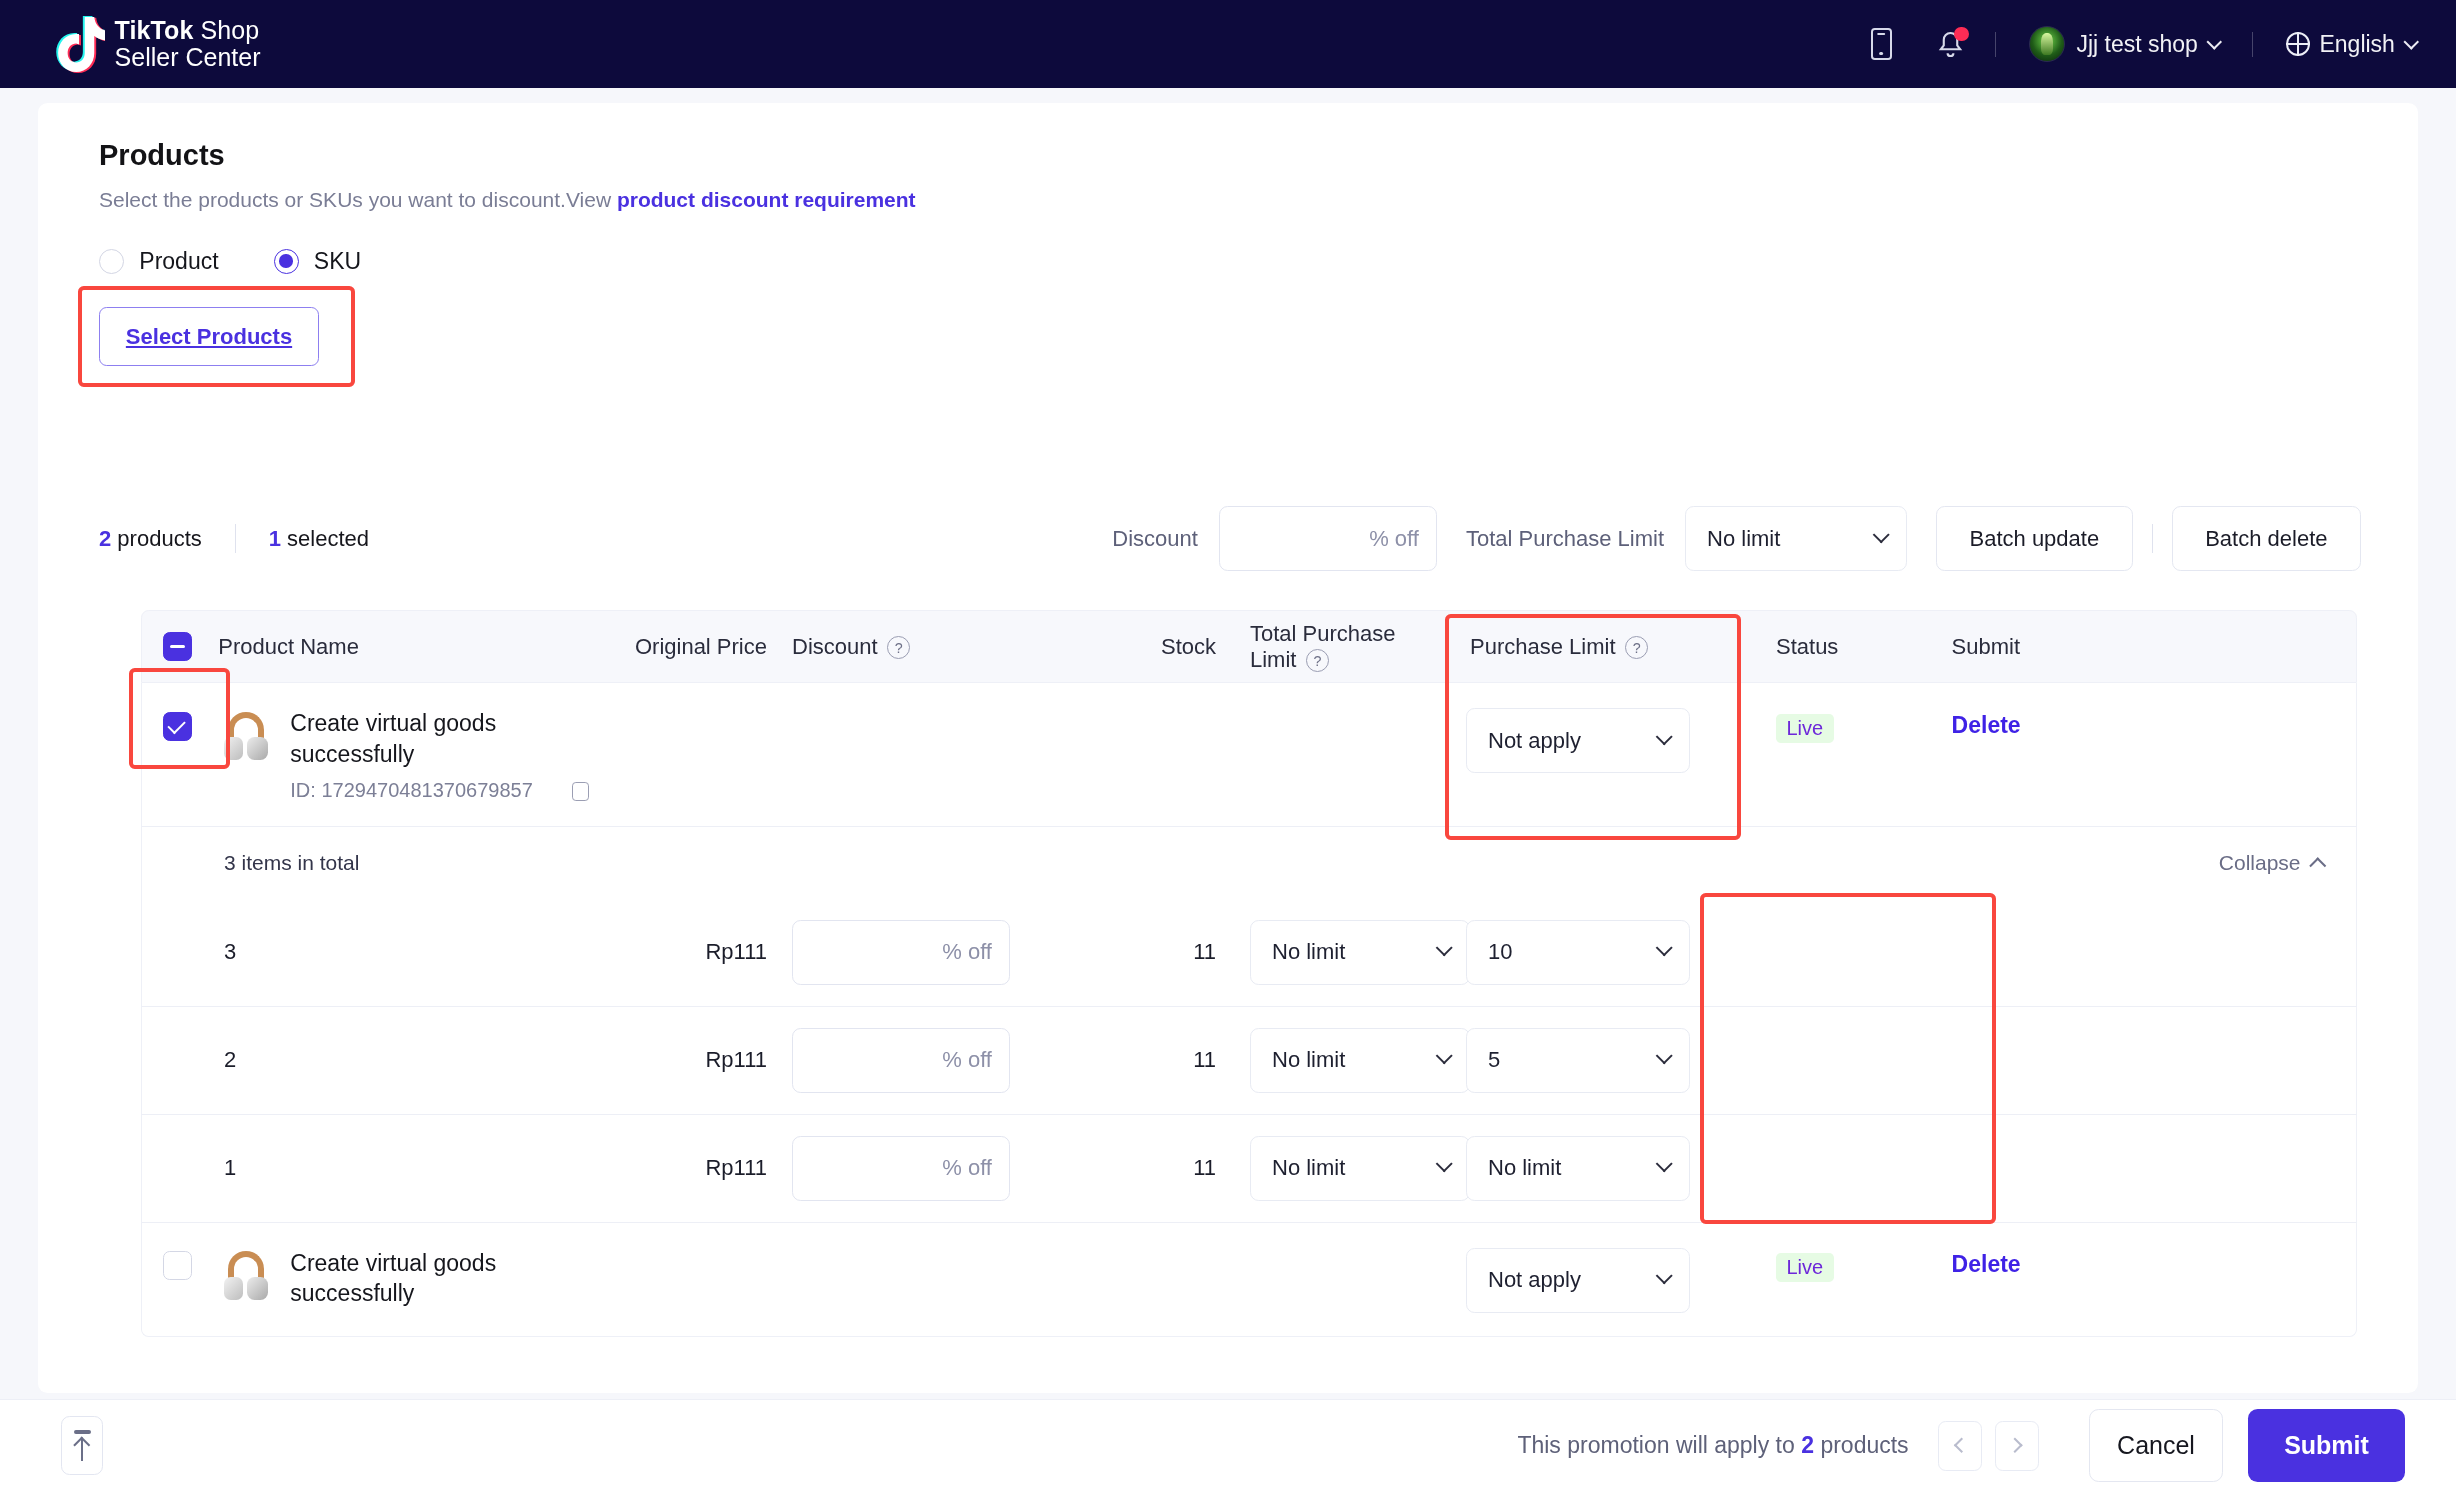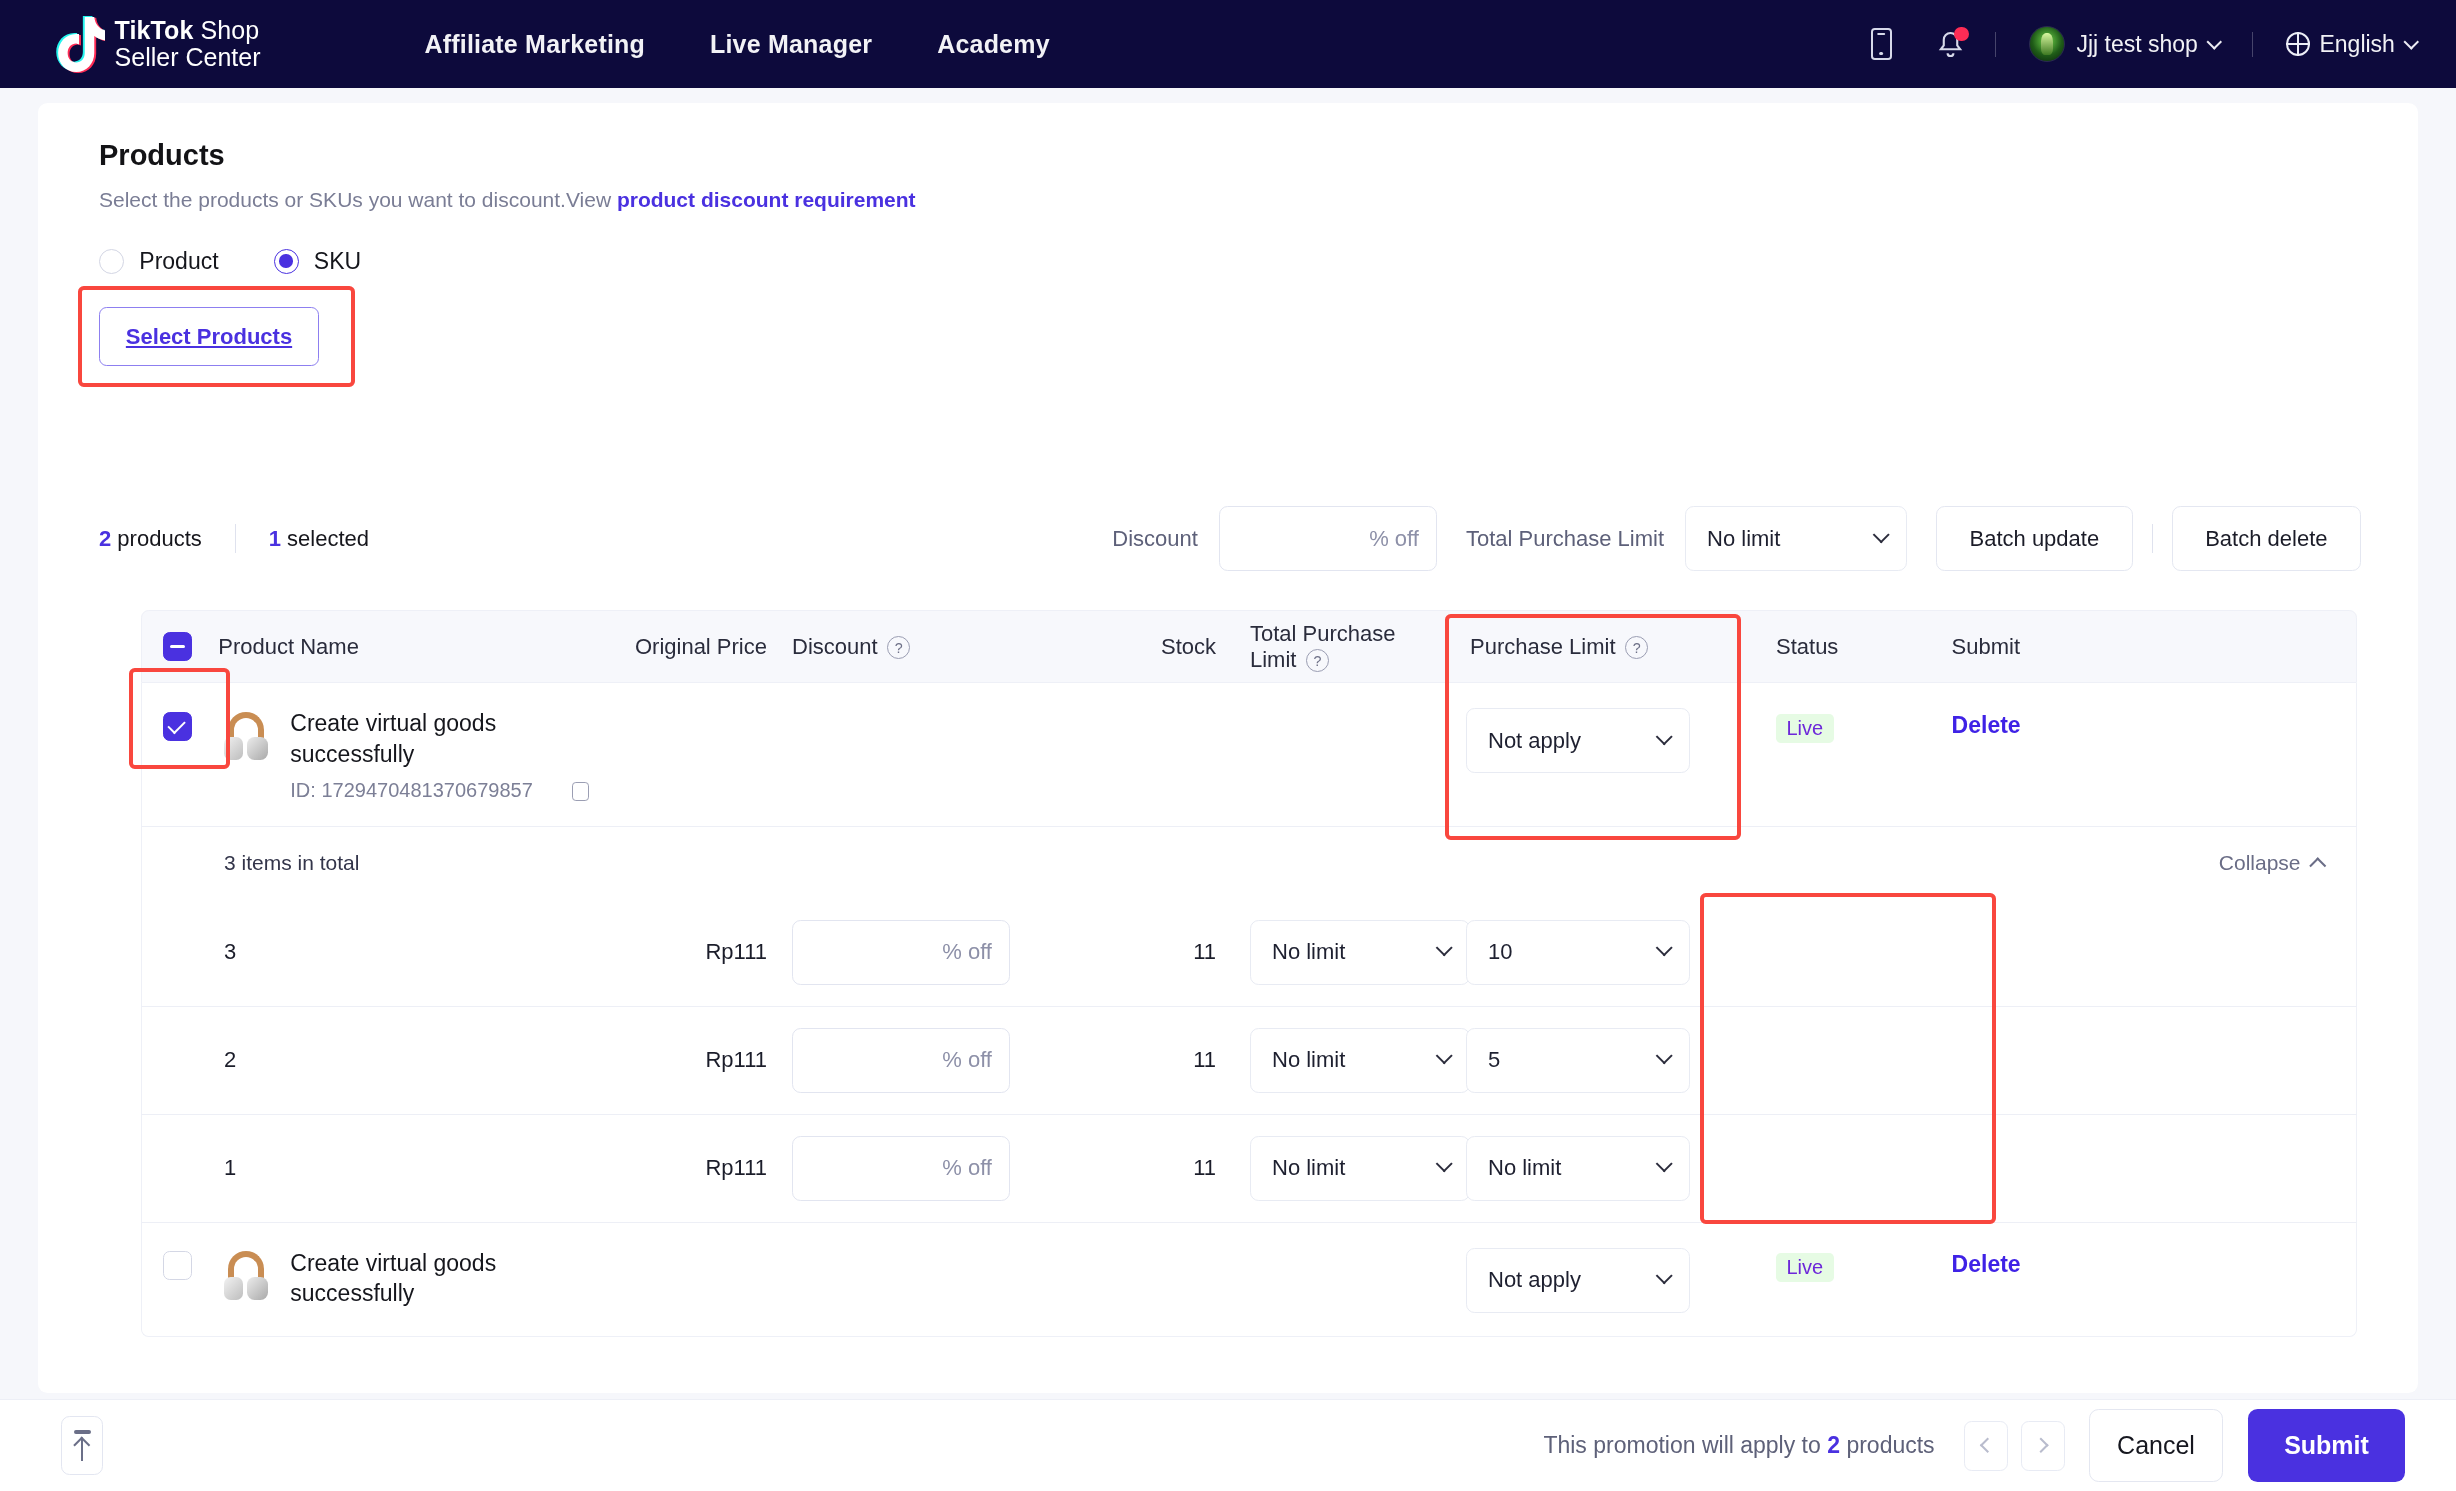--- a/index.html
+++ b/index.html
@@ -229,25 +229,20 @@
       </svg>
     </div>
     <div class="logo-text">
       <div class="logo-l1">
         <b>TikTok</b><span> Shop</span>
       </div>
       <div class="logo-l2">Seller Center</div>
     </div>
   </div>
 
-  <div class="navlinks">
-    <div class="navlink">Affiliate Marketing</div>
-    <div class="navlink">Live Manager</div>
-    <div class="navlink">Academy</div>
-  </div>
 
   <div class="navright">
     <div class="phone-icon"></div>
     <div class="bell-wrap">
       <div class="bell">
         <svg width="25" height="27" viewBox="0 0 26 28">
             <path d="M13 2c-4 0-7 3-7 7v6l-3 4h20l-3-4V9c0-4-3-7-7-7z" fill="none" stroke="#d7d9ea" stroke-width="2.2"></path>
             <path d="M10 23a3 3 0 0 0 6 0" fill="none" stroke="#d7d9ea" stroke-width="2.2"></path>
           </svg>
       </div>
@@ -526,18 +521,18 @@
    <div class="f-right">
      <span class="f-text">
        <span>This promotion will apply to </span><b>2</b><span> products</span>
      </span>
      <span class="pg" style="margin-left:29px">
        <i style="transform:rotate(135deg) translate(-1.9px,-1.9px)"></i>
      </span>
      <span class="pg" style="margin-left:13.4px">
        <i style="transform:rotate(-45deg) translate(-1.9px,-1.9px)"></i>
      </span>
-     <div class="btn-cancel" style="margin-left:24px">Cancel</div>
+     <div class="btn-cancel" style="margin-left:50px">Cancel</div>
      <div class="btn-submit" style="margin-left:25px">Submit</div>
    </div>
  </div>
 </div>
 
 
 </body></html>

